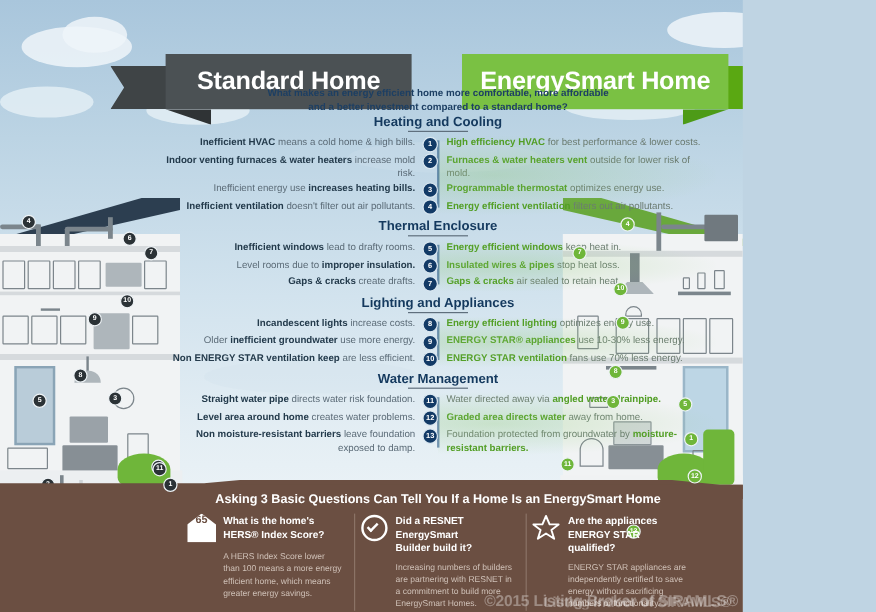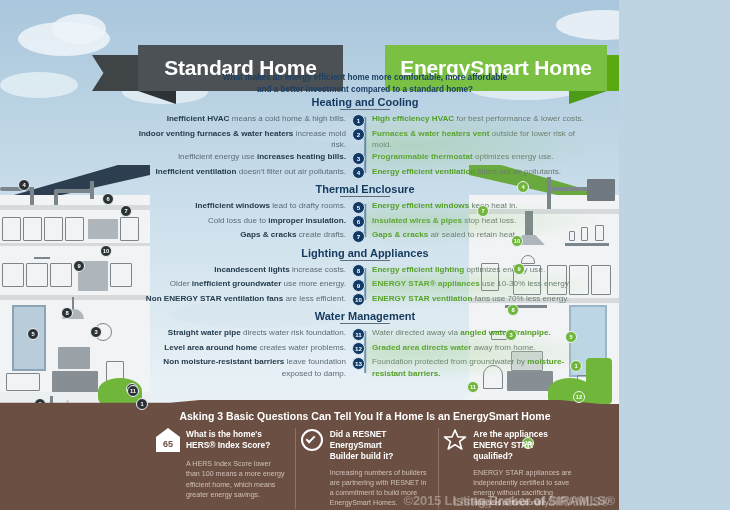--- a/index.html
+++ b/index.html
@@ -176,21 +176,21 @@
   .qicon { width:24px; flex:0 0 24px; height:26px; position:relative; }
   .qtitle { color:#fff; font-weight:bold; font-size:8.4px; line-height:1.33; padding-top:1px; }
   .qbody { color:#cfc0b7; font-size:7.1px; line-height:1.45; margin-top:5px; padding-left:30px; }
 
   .hers-house {
     position:absolute; left:0; top:0; width:24px; height:24px;
     background:#fff;
     clip-path:polygon(50% 0,100% 38%,100% 100%,0 100%,0 38%);
     display:flex; align-items:flex-end; justify-content:center;
   }
-  .hers-num { color:#6b4f42; font-weight:bold; font-size:9px; padding-bottom:3px; }
+  .hers-num { color:#6b4f42; font-weight:bold; font-size:9px; padding-bottom:14px; }
   .check-circ {
     position:absolute; left:1px; top:1px; width:22px; height:22px;
     border:2px solid #fff; border-radius:50%;
   }
   .check-mark {
     position:absolute; left:6px; top:8px; width:9px; height:5px;
     border-left:2px solid #fff; border-bottom:2px solid #fff;
     transform:rotate(-45deg);
   }
   .star-ic { position:absolute; left:0; top:0; width:24px; height:24px; }
@@ -387,21 +387,21 @@
         <div class="sec-title">Thermal Enclosure</div>
         <div class="rows">
           <div class="greenglow"></div>
           <div class="spine"></div>
           <div class="row">
             <div class="left-cell"><b>Inefficient windows</b><span> lead to drafty rooms.</span></div>
             <div class="badge">5</div>
             <div class="right-cell"><b>Energy efficient windows</b><span> keep heat in.</span></div>
           </div>
           <div class="row">
-            <div class="left-cell"><span>Cold loss due to </span><b>improper insulation.</b></div>
+            <div class="left-cell"><span>Level rooms due to </span><b>improper insulation.</b></div>
             <div class="badge">6</div>
             <div class="right-cell"><b>Insulated wires &amp; pipes</b><span> stop heat loss.</span></div>
           </div>
           <div class="row">
             <div class="left-cell"><b>Gaps &amp; cracks</b><span> create drafts.</span></div>
             <div class="badge">7</div>
             <div class="right-cell"><b>Gaps &amp; cracks</b><span> air sealed to retain heat.</span></div>
           </div>
         </div>
       </div>
@@ -414,21 +414,21 @@
             <div class="left-cell"><b>Incandescent lights</b><span> increase costs.</span></div>
             <div class="badge">8</div>
             <div class="right-cell"><b>Energy efficient lighting</b><span> optimizes energy use.</span></div>
           </div>
           <div class="row">
             <div class="left-cell"><span>Older </span><b>inefficient groundwater</b><span> use more energy.</span></div>
             <div class="badge">9</div>
             <div class="right-cell"><b>ENERGY STAR® appliances</b><span> use 10-30% less energy.</span></div>
           </div>
           <div class="row">
-            <div class="left-cell"><b>Non ENERGY STAR ventilation fans</b><span> are less efficient.</span></div>
+            <div class="left-cell"><b>Non ENERGY STAR ventilation keep</b><span> are less efficient.</span></div>
             <div class="badge">10</div>
             <div class="right-cell"><b>ENERGY STAR ventilation</b><span> fans use 70% less energy.</span></div>
           </div>
         </div>
       </div>
       <div class="sec">
         <div class="sec-title">Water Management</div>
         <div class="rows">
           <div class="greenglow"></div>
           <div class="spine"></div>

